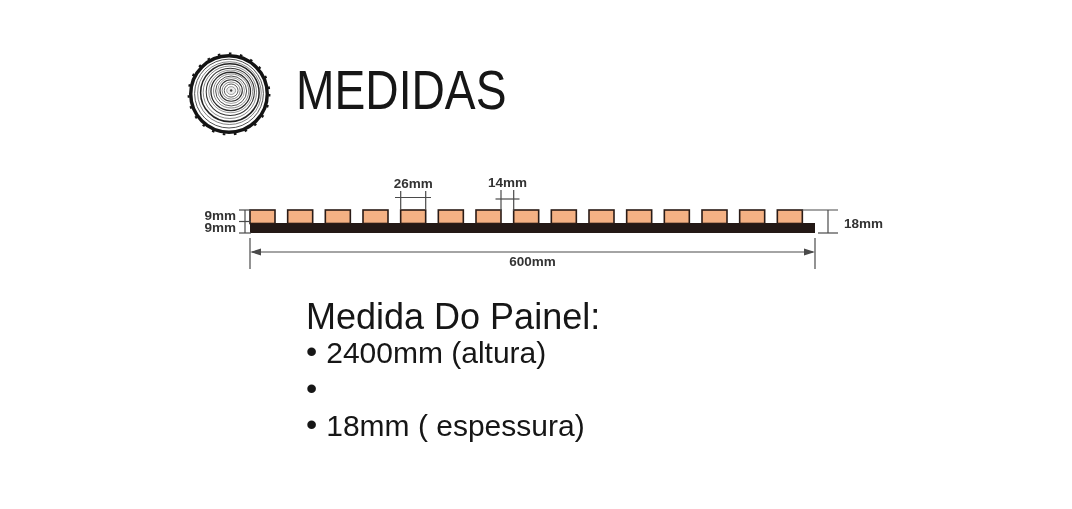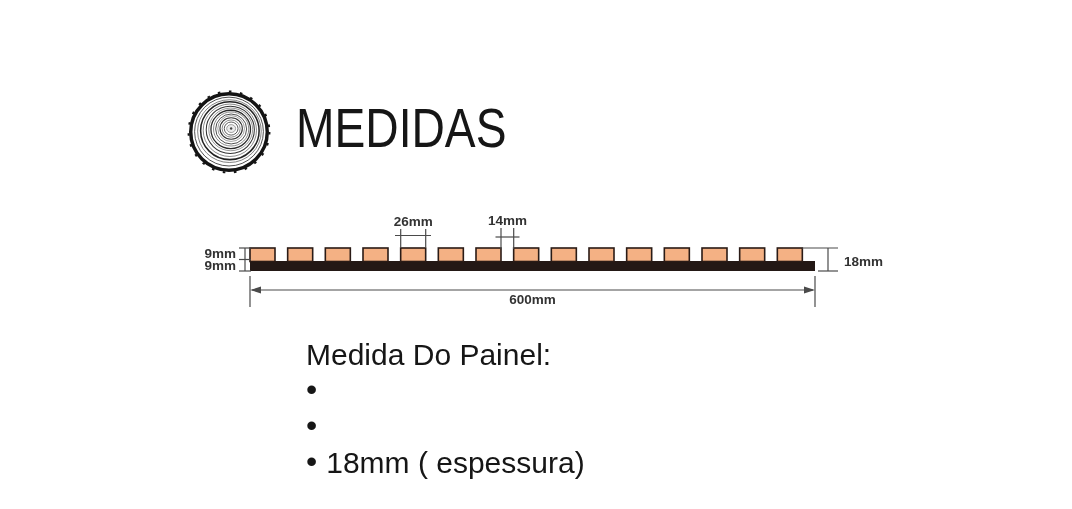--- a/index.html
+++ b/index.html
@@ -12,21 +12,21 @@
     --dim-text:#333333;
   }
   *{margin:0;padding:0;box-sizing:border-box;}
   html,body{width:1072px;height:509px;overflow:hidden;}
   body{
     background:var(--page-bg);
     font-family:"Liberation Sans",sans-serif;
     color:var(--text-color);
     position:relative;
   }
-  .page{position:absolute;inset:0;margin-top:38px;}
+  .page{position:absolute;inset:0;}
 
   
   .log-icon{position:absolute;left:186px;top:51px;width:86px;height:86px;}
   .page-title{
     position:absolute;left:296px;top:63px;
     font-size:55px;line-height:1;font-weight:500;
     letter-spacing:0px;color:var(--text-color);
     transform:scaleX(0.84);transform-origin:0 50%;
     white-space:nowrap;
   }
@@ -38,21 +38,21 @@
   .dim line{stroke:var(--dim-line);stroke-width:1.2;fill:none;}
   .dim polygon{fill:var(--dim-line);stroke:none;}
   .dim text{
     fill:var(--dim-text);
     font-family:"Liberation Sans",sans-serif;
     font-size:13.5px;font-weight:700;
   }
 
   
   .specs{position:absolute;left:306px;top:300px;white-space:nowrap;}
-  .specs-heading{font-size:30px;line-height:34px;font-weight:500;}
+  .specs-heading{font-size:36px;line-height:34px;font-weight:500;}
   .spec-item{display:flex;align-items:baseline;font-size:30px;line-height:36px;font-weight:500;}
   .bullet{font-size:32px;margin-right:9px;position:relative;top:-1px;}
 </style>
 </head>
 <body>
 
 <div class="page">
 
   <svg class="log-icon" viewBox="0 0 100 100" aria-hidden="true">
     <circle cx="50" cy="50" r="47" fill="none" stroke="#151515" stroke-width="2.4" stroke-dasharray="3 10"></circle>
@@ -134,20 +134,21 @@
       <polygon points="70,87 81,83.6 81,90.4"></polygon>
       <polygon points="635,87 624,83.6 624,90.4"></polygon>
       <text x="352.5" y="101" text-anchor="middle">600mm</text>
     </g>
   </svg>
 
   <div class="specs">
     <div class="specs-heading">Medida Do Painel:</div>
     <div class="spec-item">
       <span class="bullet">•</span>
+      <span>2400mm (altura)</span>
     </div>
     <div class="spec-item">
       <span class="bullet">•</span>
     </div>
     <div class="spec-item">
       <span class="bullet">•</span>
       <span>18mm ( espessura)</span>
     </div>
   </div>
 

